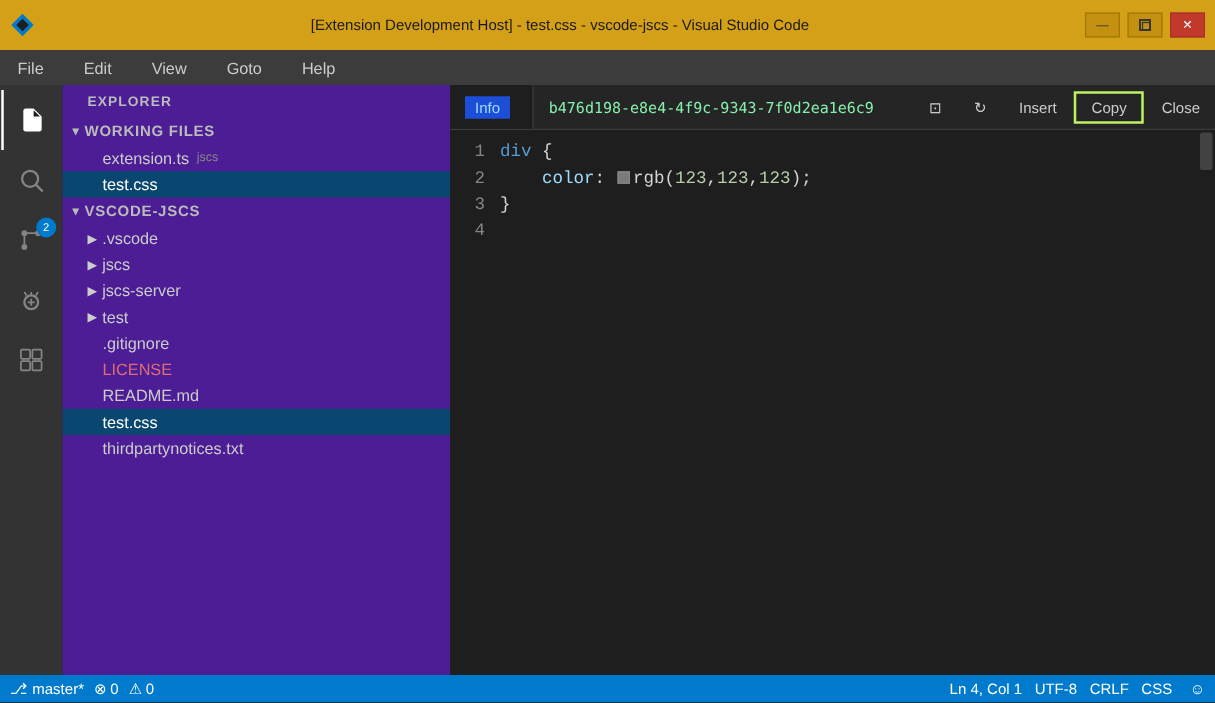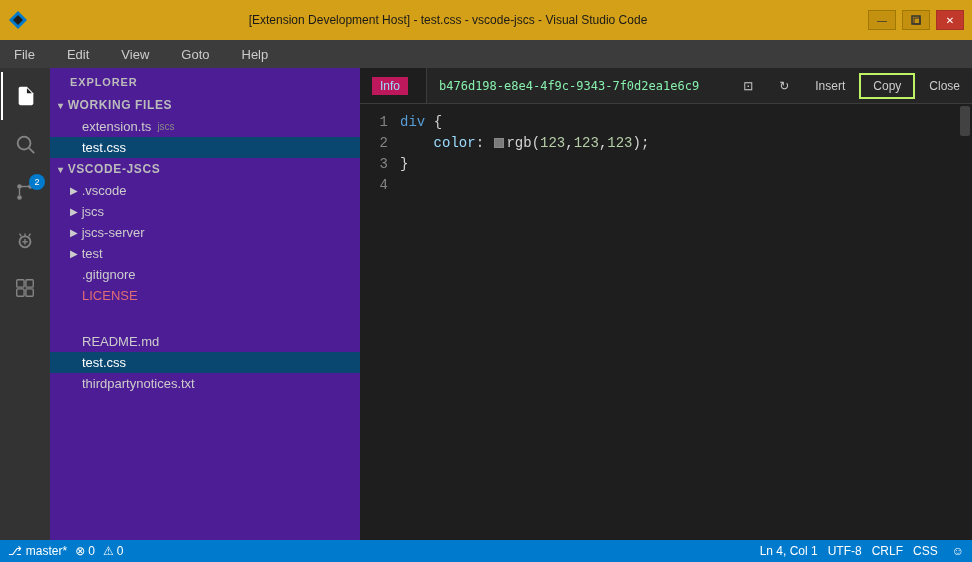--- a/index.html
+++ b/index.html
@@ -399,36 +399,36 @@
       <span class="chevron">▶</span>
       <span>test</span>
     </div>
 
     <div class="file-item" style="padding-left:32px;">
       <span>.gitignore</span>
     </div>
     <div class="file-item license" style="padding-left:32px;">
       <span>LICENSE</span>
     </div>
-    <div class="file-item" style="padding-left:32px;margin-top:25px;">
+    <div class="file-item" style="padding-left:32px;">
       <span>README.md</span>
     </div>
     <div class="file-item selected" style="padding-left:32px;">
       <span>test.css</span>
     </div>
     <div class="file-item" style="padding-left:32px;">
       <span>thirdpartynotices.txt</span>
     </div>
   </div>
 
   <div class="editor-outer">
 
     <div class="peek-header">
       <div class="peek-tab">
-        <span style="background:#be185d;padding:2px 8px;font-size:12px;color:#9cdcfe;margin-right:6px;">Info</span>
+        <span style="background:#1d4ed8;padding:2px 8px;font-size:12px;color:#9cdcfe;margin-right:6px;">Info</span>
       </div>
       <span style="padding:0 12px;font-family:monospace;font-size:12px;color:#86efac;">b476d198-e8e4-4f9c-9343-7f0d2ea1e6c9</span>
       <div class="peek-actions">
         <button class="peek-action-btn">⊡</button>
         <button class="peek-action-btn">↻</button>
         <button class="peek-action-btn">Insert</button>
         <button class="peek-action-btn copy-btn">Copy</button>
         <button class="peek-action-btn">Close</button>
       </div>
     </div>

